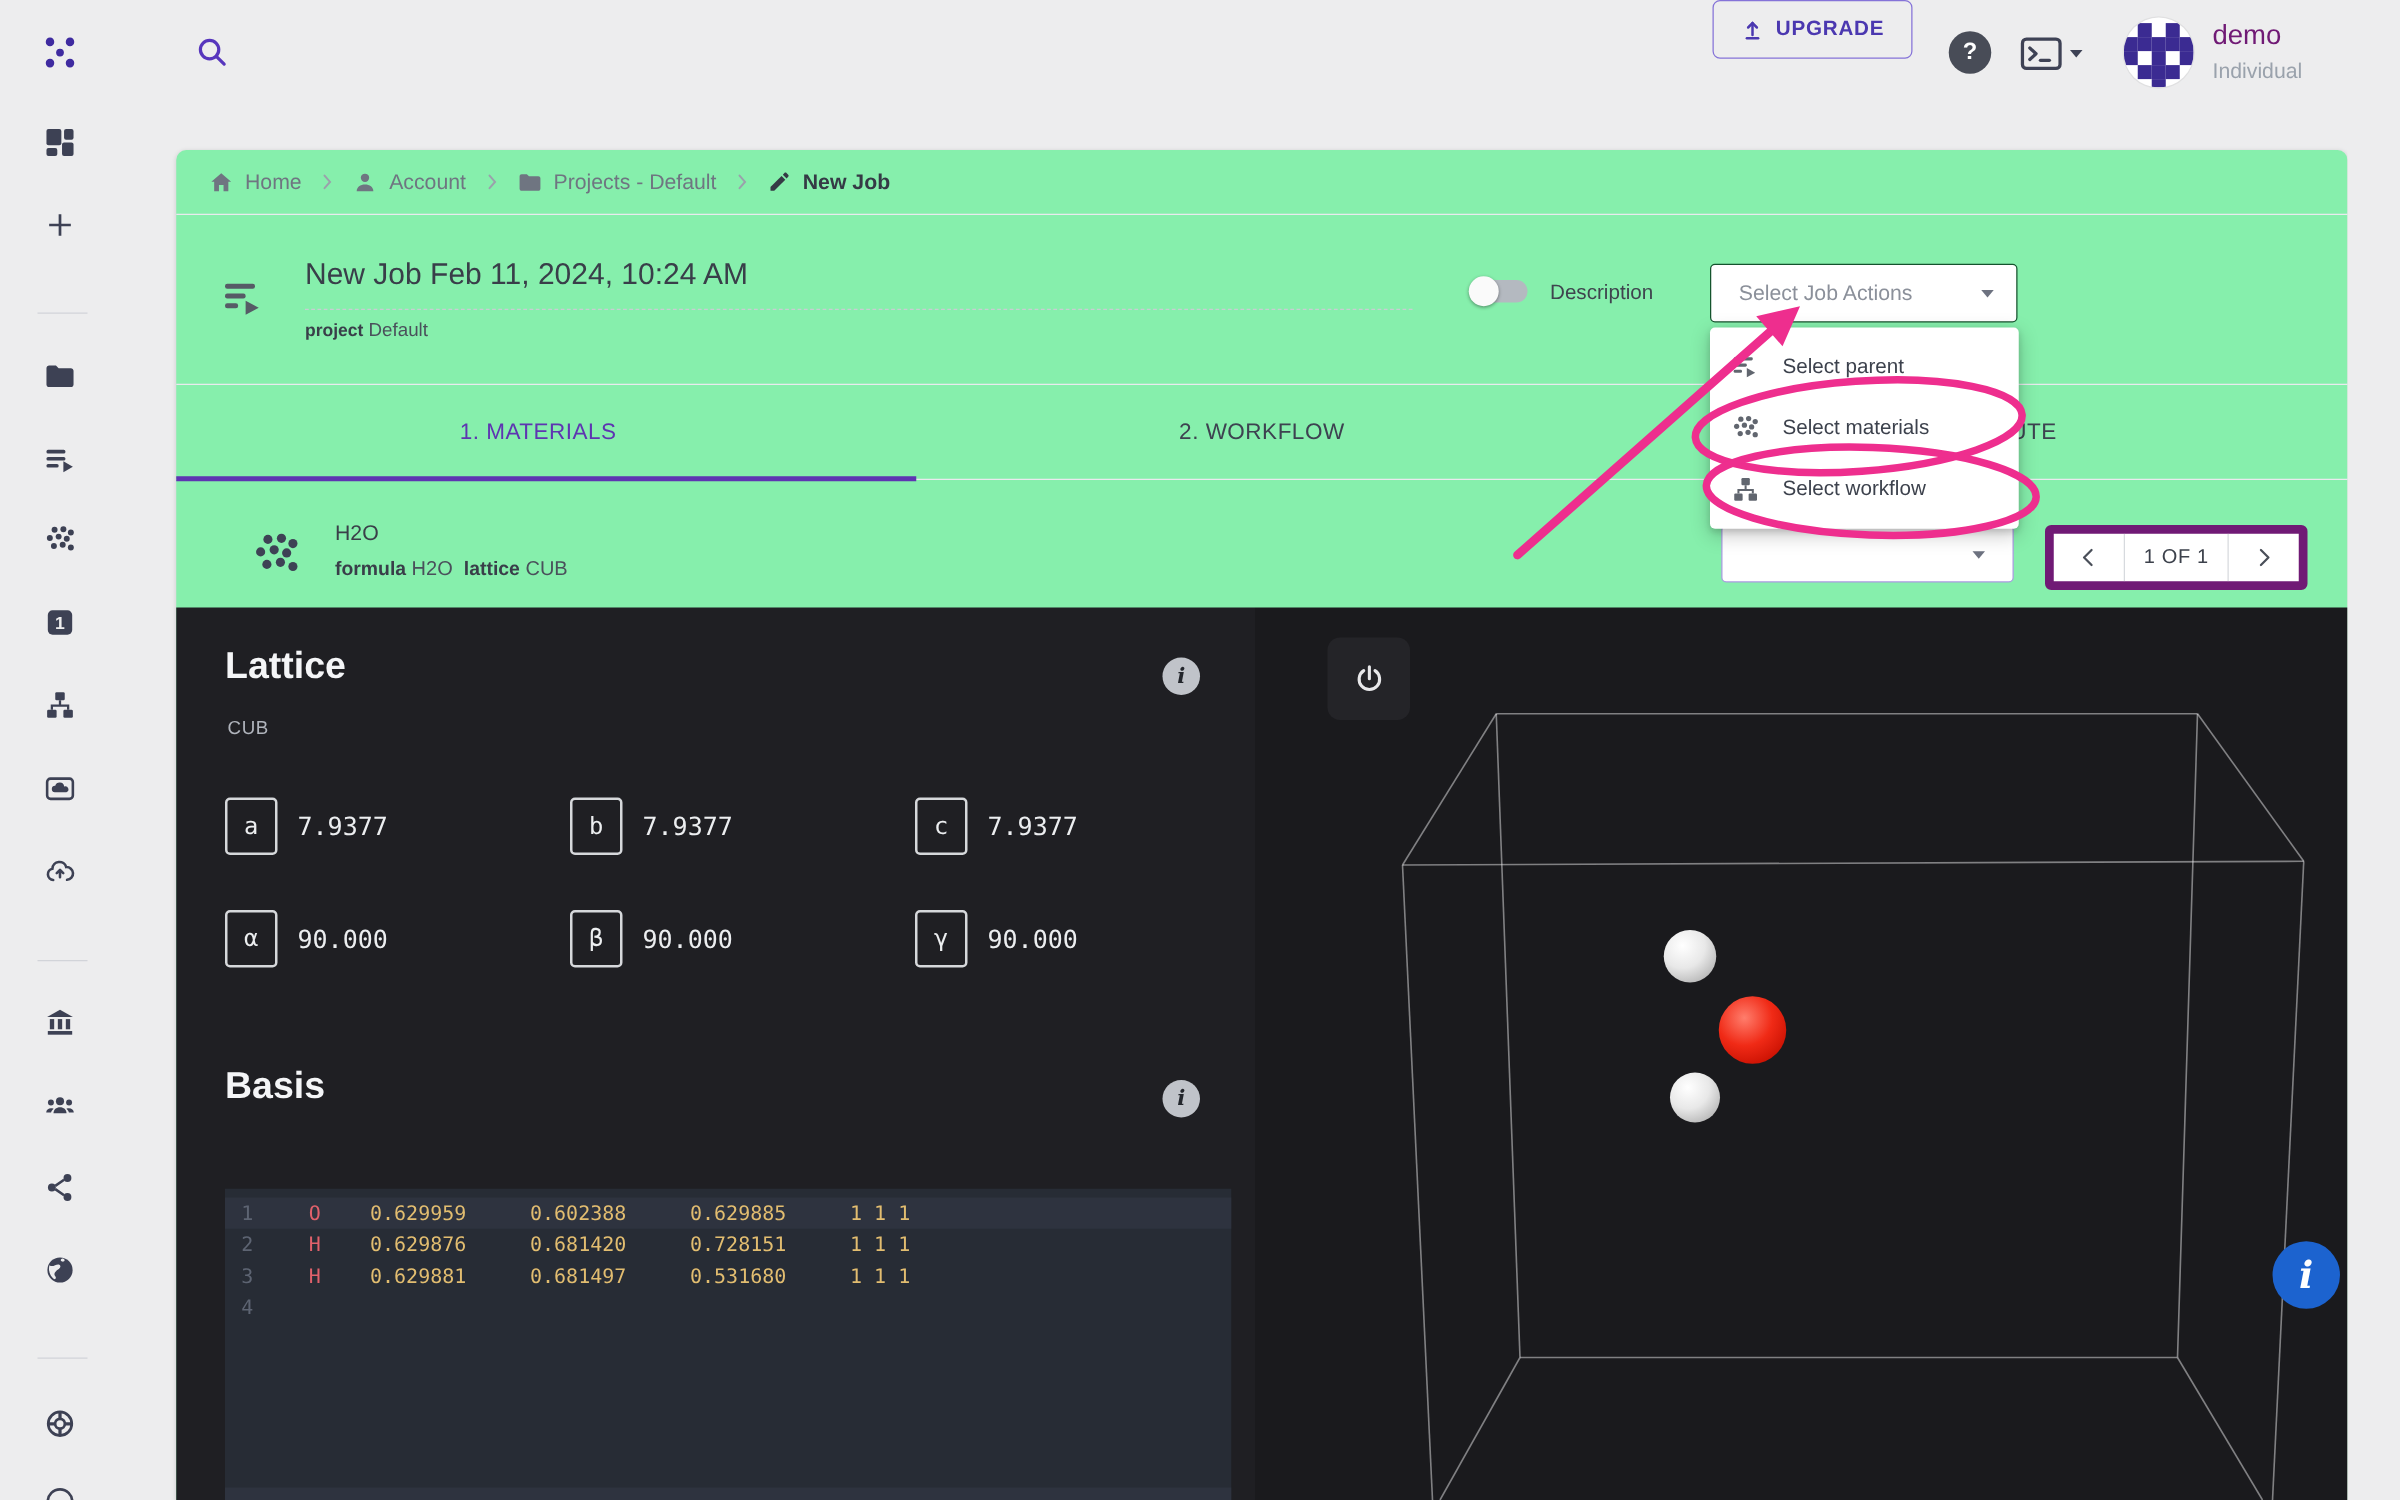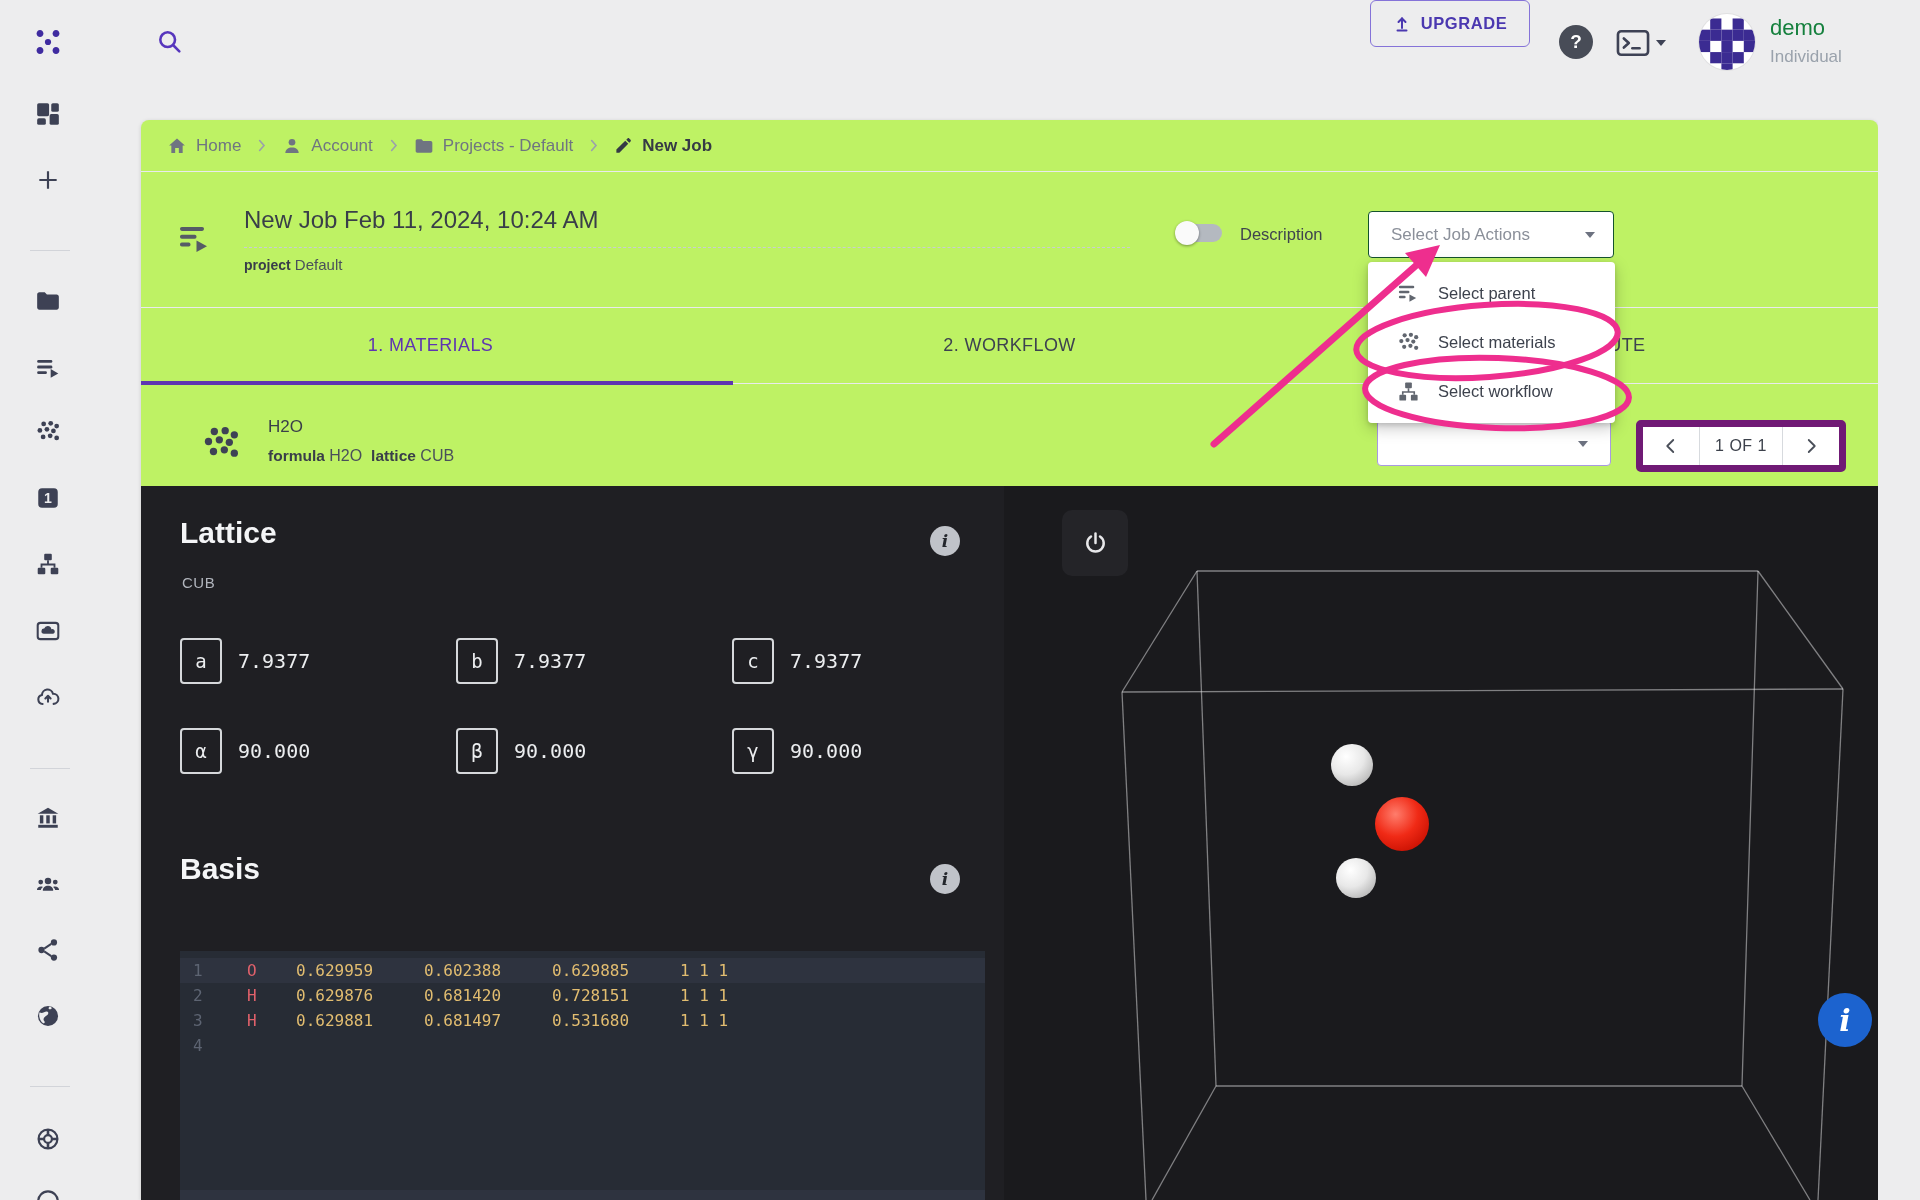--- a/index.html
+++ b/index.html
@@ -19,26 +19,26 @@
   .upgrade-btn .lbl { font-size:16.5px; font-weight:bold; letter-spacing:.6px; }
   .help-btn { position:absolute; left:1559px; top:25px; width:34px; height:34px; border-radius:50%;
     background:#484c57; color:#fff; display:flex; align-items:center; justify-content:center;
     font-size:19px; font-weight:bold; }
   .term-btn { position:absolute; left:1616px; top:28px; width:58px; height:30px; color:#3e4255;
     display:flex; align-items:center; gap:6px; }
   .caret-dn { width:0; height:0; border-left:5.5px solid transparent; border-right:5.5px solid transparent;
     border-top:6.5px solid currentColor; }
   .avatar { position:absolute; left:1699px; top:14px; width:56px; height:56px; border-radius:50%;
     background:#fff; overflow:hidden; box-shadow:0 0 0 1px rgba(0,0,0,.05); }
-  .user-name { position:absolute; left:1770px; top:15px; font-size:22px; color:#15803d; }
+  .user-name { position:absolute; left:1770px; top:15px; font-size:22px; color:#701a75; }
   .user-plan { position:absolute; left:1770px; top:47px; font-size:17px; color:#9aa2ac; }
 
   
   .card { position:absolute; left:141px; top:120px; width:1737px; height:1080px;
-    background:#bef264; border-radius:8px 8px 0 0; box-shadow:0 1px 4px rgba(0,0,0,.14); }
+    background:#86efac; border-radius:8px 8px 0 0; box-shadow:0 1px 4px rgba(0,0,0,.14); }
 
   .breadcrumb { position:absolute; left:0; top:0; width:100%; height:52px; display:flex;
     align-items:center; padding-left:26px; gap:13px; border-bottom:1px solid #e9eaee; }
   .bc-item { display:flex; align-items:center; gap:9px; color:#6f7581; font-size:17px; cursor:pointer; }
   .bc-item.current { color:#353a45; font-weight:600; }
   .bc-sep { width:15px; height:15px; color:#9aa1ab; }
 
   .job-header { position:absolute; left:0; top:52px; width:100%; height:136px; border-bottom:1px solid #e9eaee; }
   .parent-ic { position:absolute; left:36px; top:49px; width:36px; height:36px; color:#565b66; }
   .job-title { position:absolute; left:103px; top:34px; font-size:24px; color:#393e49; }
@@ -122,21 +122,21 @@
   .atom-h { background:radial-gradient(circle at 36% 30%, #ffffff 0%, #e8e8e8 45%, #b9b9b9 80%, #8f8f8f 100%); }
   .atom-o { background:radial-gradient(circle at 38% 32%, #ff7d6c 0%, #f02a16 45%, #d01505 75%, #941002 100%); }
   .info-fab { position:absolute; left:814px; top:507px; width:54px; height:54px; border-radius:50%;
     background:#1c63cf; color:#fff; display:flex; align-items:center; justify-content:center;
     font-family:"DejaVu Serif", serif; font-style:italic; font-weight:bold; font-size:30px; cursor:pointer; }
 
   
   .menu { position:absolute; left:1368px; top:262px; width:247px; background:#fff; z-index:30;
     box-shadow:0 5px 16px rgba(0,0,0,.22), 0 2px 5px rgba(0,0,0,.14); border-radius:4px; padding:7px 0; }
   .menu-item { height:49px; display:flex; align-items:center; gap:18px; padding-left:17px;
-    font-size:16.5px; color:#3d424d; cursor:pointer;margin-left:12px; }
+    font-size:16.5px; color:#3d424d; cursor:pointer; }
   .menu-item .mi-ic { width:23px; height:23px; color:#61666f; flex:none; }
 
   .pink-overlay { position:absolute; left:0; top:0; width:1920px; height:1200px; z-index:50;
     pointer-events:none; }
   .right-strip { position:absolute; left:1878px; top:0; width:42px; height:1200px; background:#ededee; }
 </style>
 </head>
 <body>
 
 <div>

